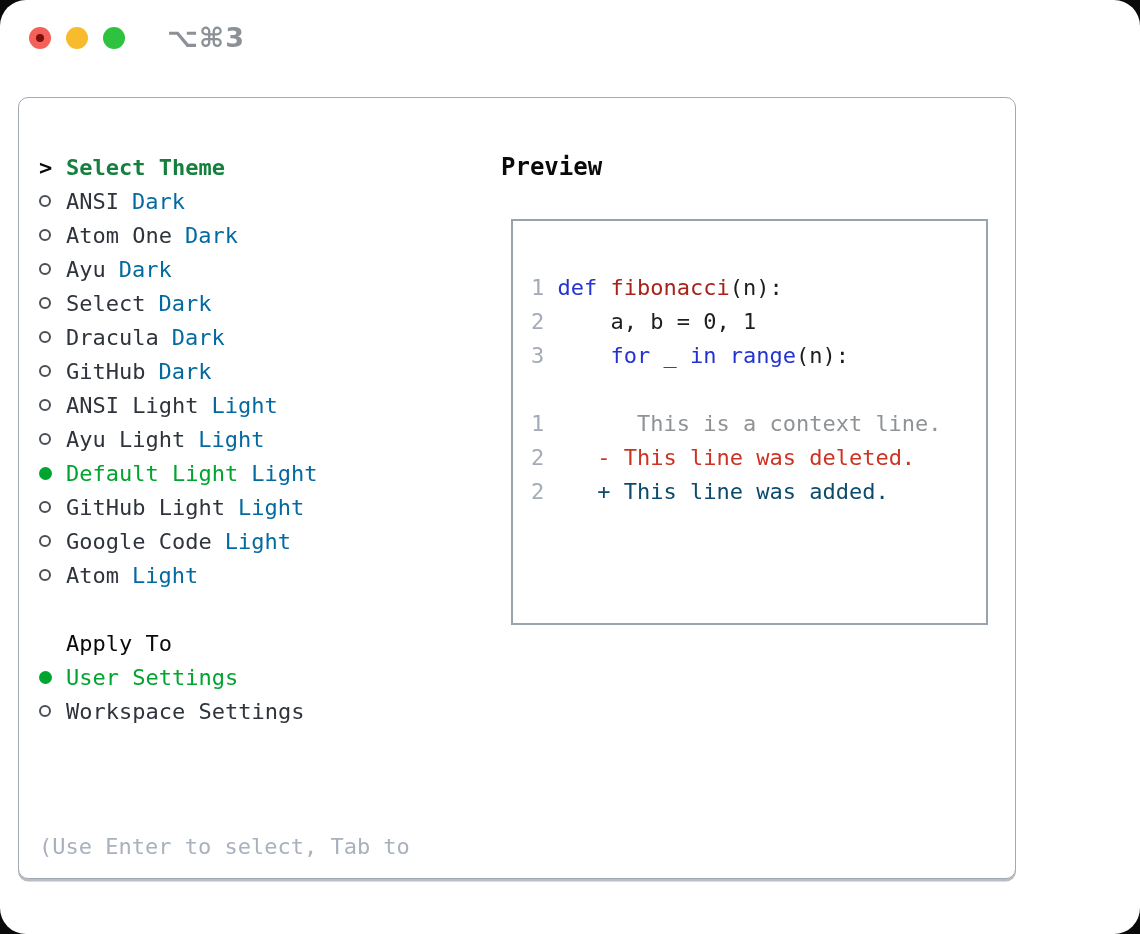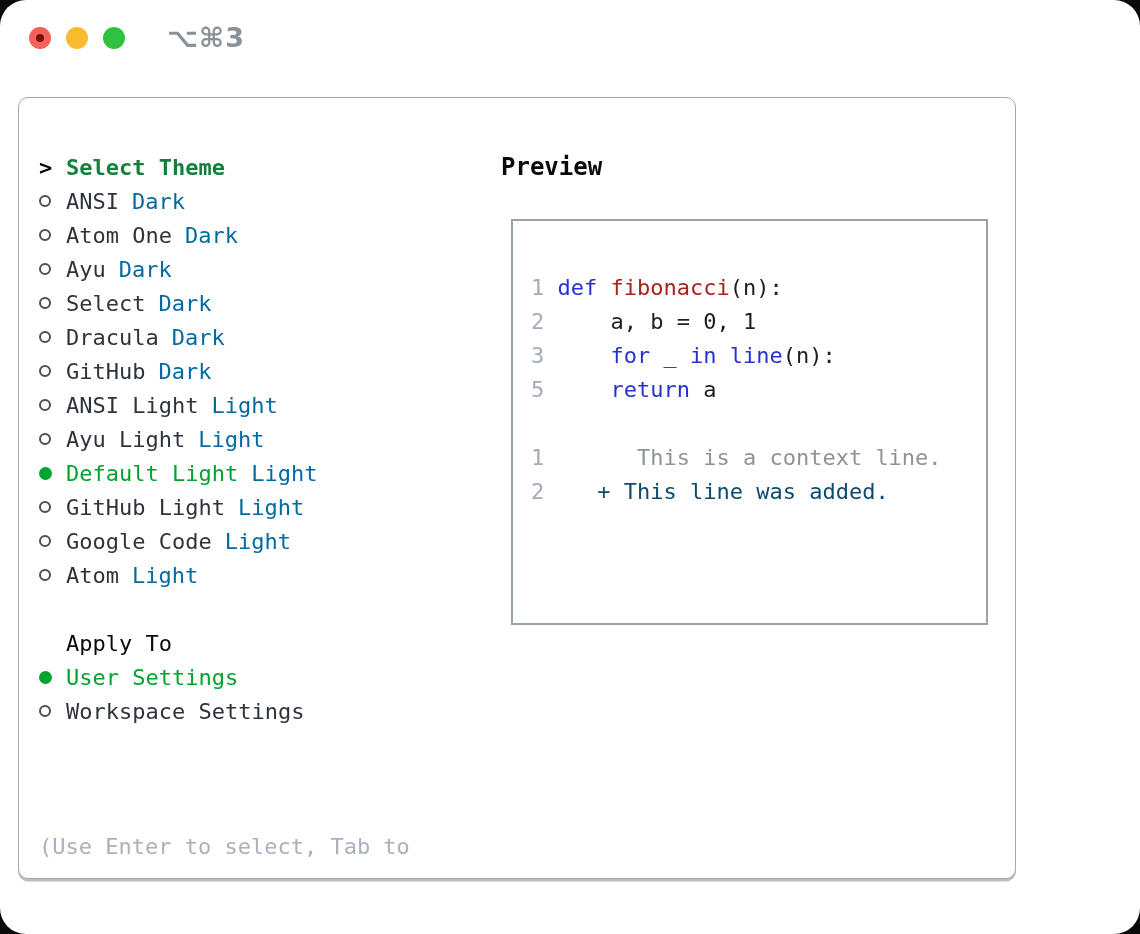--- a/index.html
+++ b/index.html
@@ -120,21 +120,21 @@
         <div>(Use Enter to select, Tab to</div>
         <div>change focus)</div>
       </div>
     </div>
 
     <div class="preview-title-row">Preview</div>
 
     <div class="preview-box" id="preview-box">
         <div class="code-line"><span class="tk-num">1 </span><span class="tk-kw">def</span><span class="tk-pl"> </span><span class="tk-fn">fibonacci</span><span class="tk-pl">(n):</span></div>
         <div class="code-line"><span class="tk-num">2 </span><span class="tk-pl">    a, b = 0, 1</span></div>
-        <div class="code-line"><span class="tk-num">3 </span><span class="tk-pl">    </span><span class="tk-kw">for</span><span class="tk-pl"> _ </span><span class="tk-kw">in</span><span class="tk-pl"> </span><span class="tk-kw">line</span><span class="tk-pl">(n):</span></div>
-        <div class="code-line"><span class="tk-num">5 </span><span class="tk-pl">    </span><span class="tk-kw">return</span><span class="tk-pl"> a</span></div>
+        <div class="code-line"><span class="tk-num">3 </span><span class="tk-pl">    </span><span class="tk-kw">for</span><span class="tk-pl"> _ </span><span class="tk-kw">in</span><span class="tk-pl"> </span><span class="tk-kw">range</span><span class="tk-pl">(n):</span></div>
         <div class="code-line">&nbsp;</div>
         <div class="code-line"><span class="tk-num">1</span><span class="tk-ctx">       This is a context line.</span></div>
+        <div class="code-line"><span class="tk-num">2</span><span class="tk-pl">    </span><span class="tk-del">- This line was deleted.</span></div>
         <div class="code-line"><span class="tk-num">2</span><span class="tk-pl">    </span><span class="tk-add">+ This line was added.</span></div>
       </div>
 
   </div>
 </div>
 
 </body></html>

